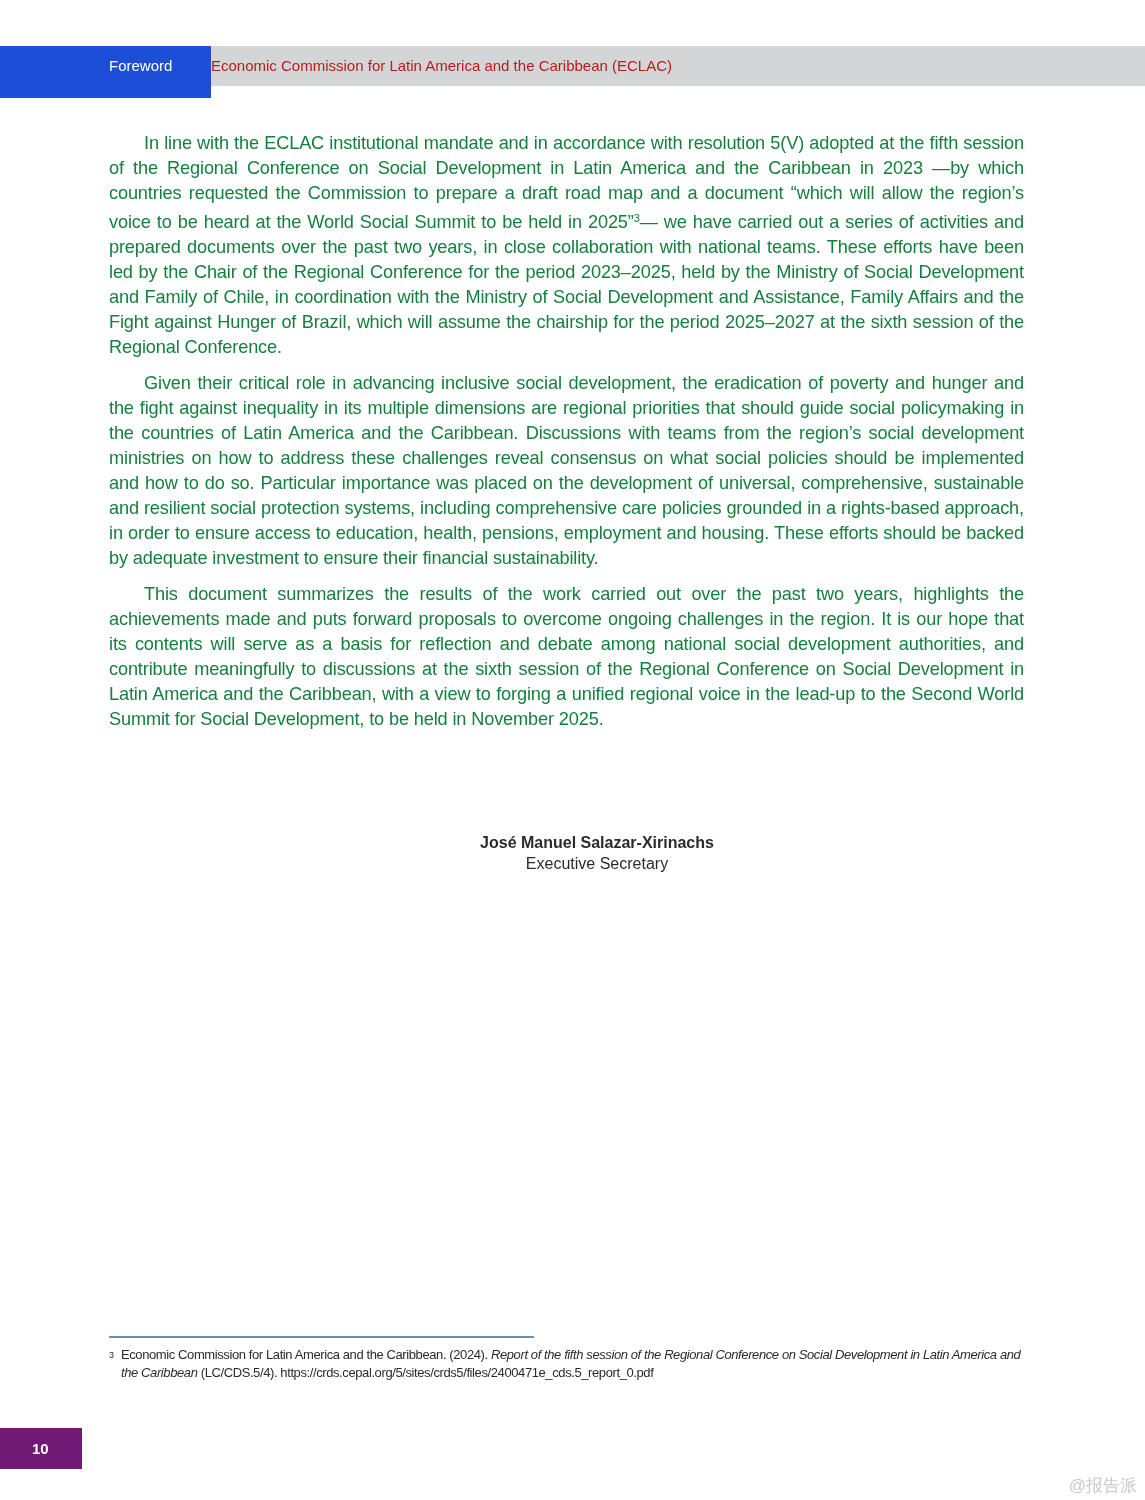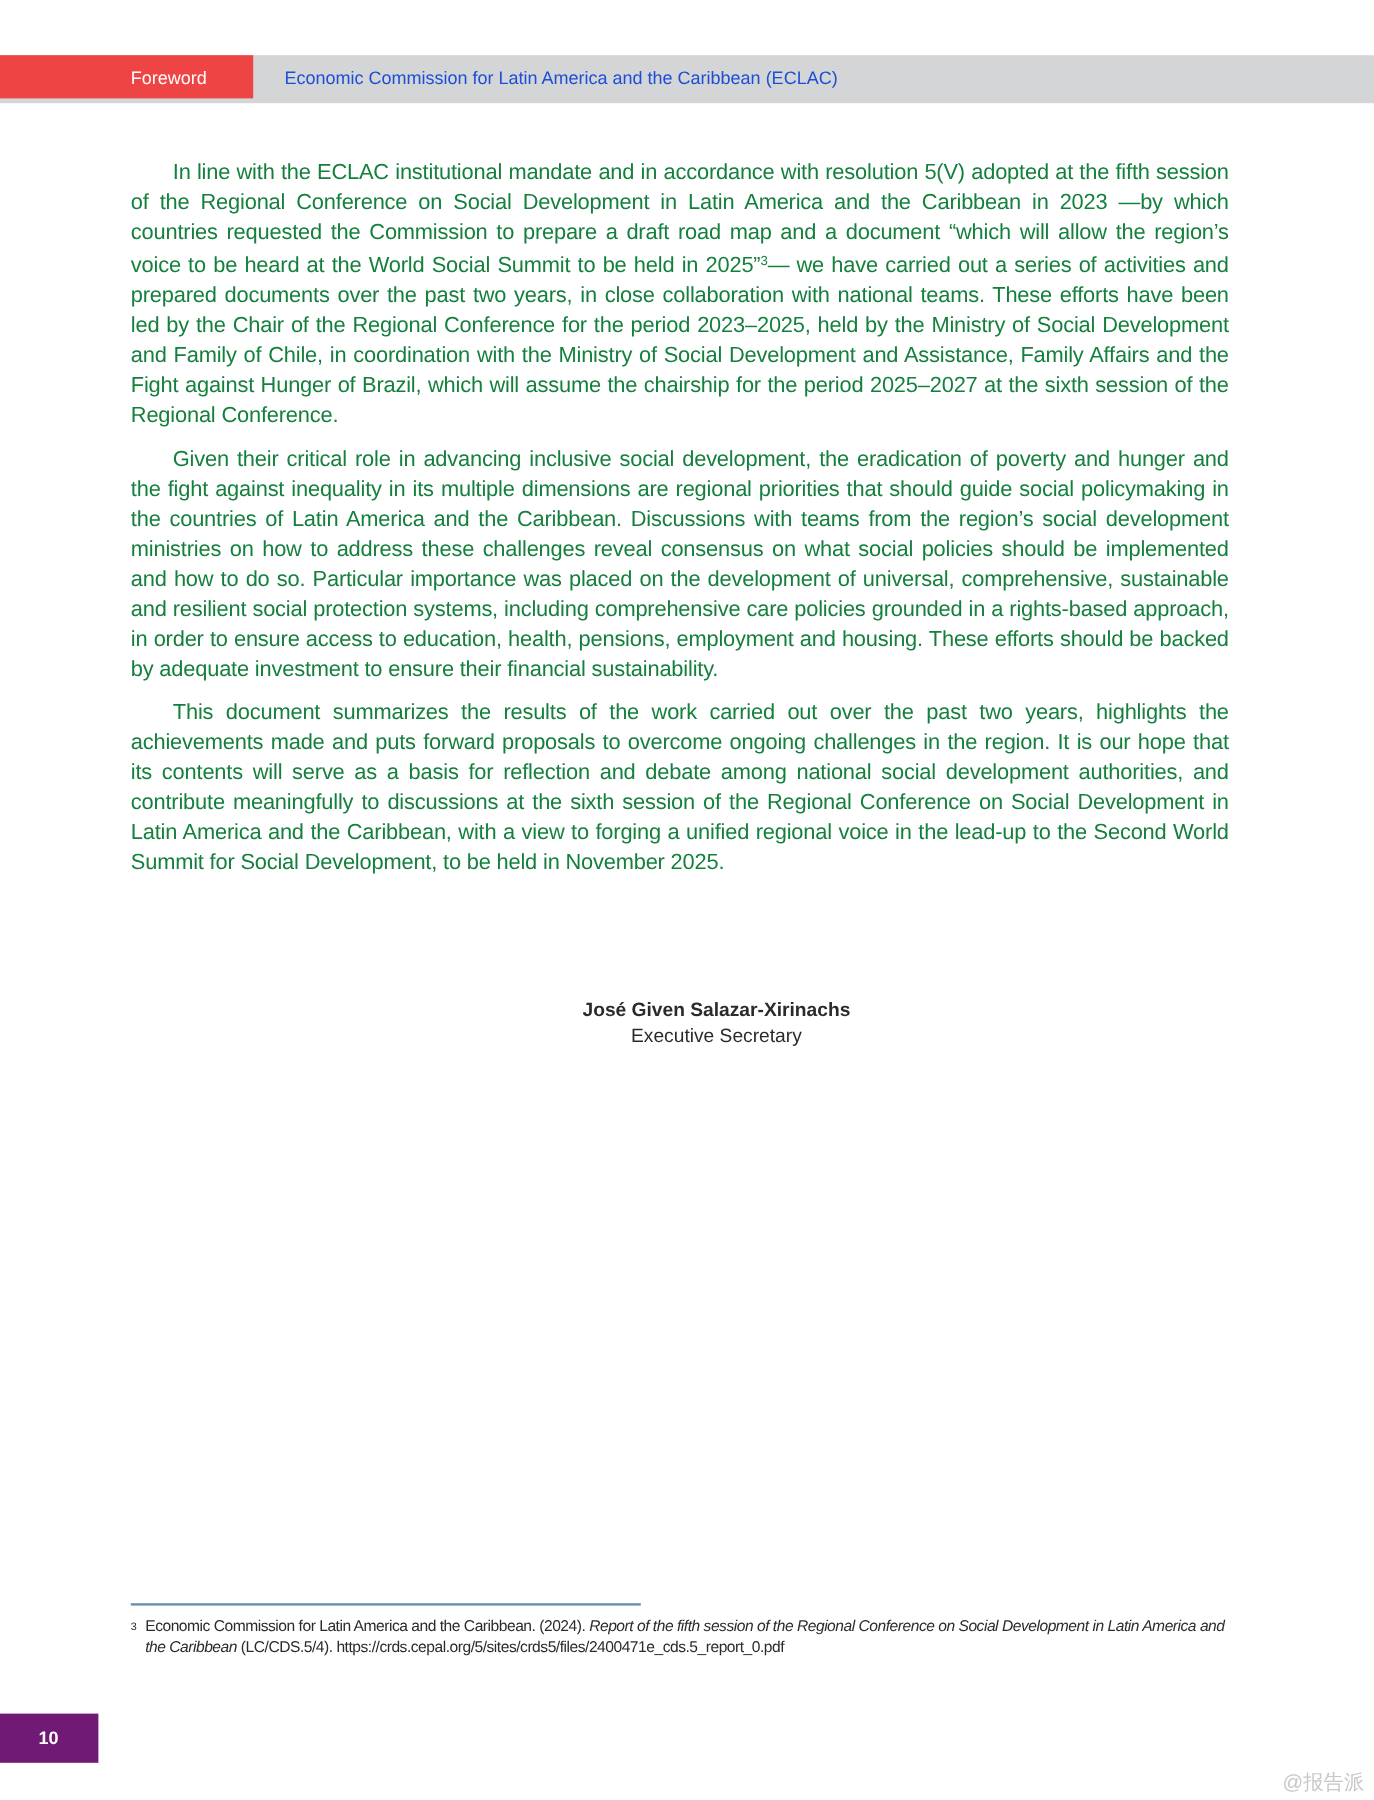--- a/index.html
+++ b/index.html
@@ -6,25 +6,25 @@
   body {
     width: 1145px; height: 1500px; position: relative; overflow: hidden;
     background: #ffffff; color: #2b2b2b;
     font-family: "Liberation Sans", sans-serif;
   }
   .header-band {
     position: absolute; left: 0; top: 46px; width: 1145px; height: 40px;
     display: flex; background: #d4d5d6;
   }
   .header-section {
-    width: 211px; height: 36px; background: #ef4444; color: #ffffff;
+    width: 211px; height: 52px; background: #1d4ed8; color: #ffffff;
     font-size: 15px; line-height: 40px; box-sizing: border-box; padding-left: 109px;
   }
   .header-title {
-    color: #1d4ed8; font-size: 15px; line-height: 40px; padding-left: 26px;
+    color: #b91c1c; font-size: 15px; line-height: 40px; 
   }
   .body-text {
     position: absolute; left: 109px; top: 131px; width: 915px;
   }
   .para {
     margin: 0 0 11px 0; text-indent: 35px; text-align: justify;
     font-size: 18.2px; line-height: 25px; color: #15803d; letter-spacing: -0.15px;
   }
   .sup { font-size: 11px; vertical-align: 6px; }
   .signature {
@@ -60,21 +60,21 @@
   <div class="header-title">Economic Commission for Latin America and the Caribbean (ECLAC)</div>
 </div>
 
 <div class="body-text">
   <p class="para"><span>In line with the ECLAC institutional mandate and in accordance with resolution 5(V) adopted at the fifth session of the Regional Conference on Social Development in Latin America and the Caribbean in 2023 —by which countries requested the Commission to prepare a draft road map and a document “which will allow the region’s voice to be heard at the World Social Summit to be held in 2025”</span><span class="sup">3</span><span>— we have carried out a series of activities and prepared documents over the past two years, in close collaboration with national teams. These efforts have been led by the Chair of the Regional Conference for the period 2023–2025, held by the Ministry of Social Development and Family of Chile, in coordination with the Ministry of Social Development and Assistance, Family Affairs and the Fight against Hunger of Brazil, which will assume the chairship for the period 2025–2027 at the sixth session of the Regional Conference.</span></p>
   <p class="para">Given their critical role in advancing inclusive social development, the eradication of poverty and hunger and the fight against inequality in its multiple dimensions are regional priorities that should guide social policymaking in the countries of Latin America and the Caribbean. Discussions with teams from the region’s social development ministries on how to address these challenges reveal consensus on what social policies should be implemented and how to do so. Particular importance was placed on the development of universal, comprehensive, sustainable and resilient social protection systems, including comprehensive care policies grounded in a rights-based approach, in order to ensure access to education, health, pensions, employment and housing. These efforts should be backed by adequate investment to ensure their financial sustainability.</p>
   <p class="para">This document summarizes the results of the work carried out over the past two years, highlights the achievements made and puts forward proposals to overcome ongoing challenges in the region. It is our hope that its contents will serve as a basis for reflection and debate among national social development authorities, and contribute meaningfully to discussions at the sixth session of the Regional Conference on Social Development in Latin America and the Caribbean, with a view to forging a unified regional voice in the lead-up to the Second World Summit for Social Development, to be held in November 2025.</p>
 </div>
 
 <div class="signature">
-  <div class="sig-name">José Given Salazar-Xirinachs</div>
+  <div class="sig-name">José Manuel Salazar-Xirinachs</div>
   <div>Executive Secretary</div>
 </div>
 
 <div class="fn-rule"></div>
 <div class="footnote">
   <span class="fn-num">3</span>
   <div class="fn-text"><span>Economic Commission for Latin America and the Caribbean. (2024). </span><i>Report of the fifth session of the Regional Conference on Social Development in Latin America and the Caribbean</i><span> (LC/CDS.5/4). https://crds.cepal.org/5/sites/crds5/files/2400471e_cds.5_report_0.pdf</span></div>
 </div>
 
 <div class="page-box">10</div>

